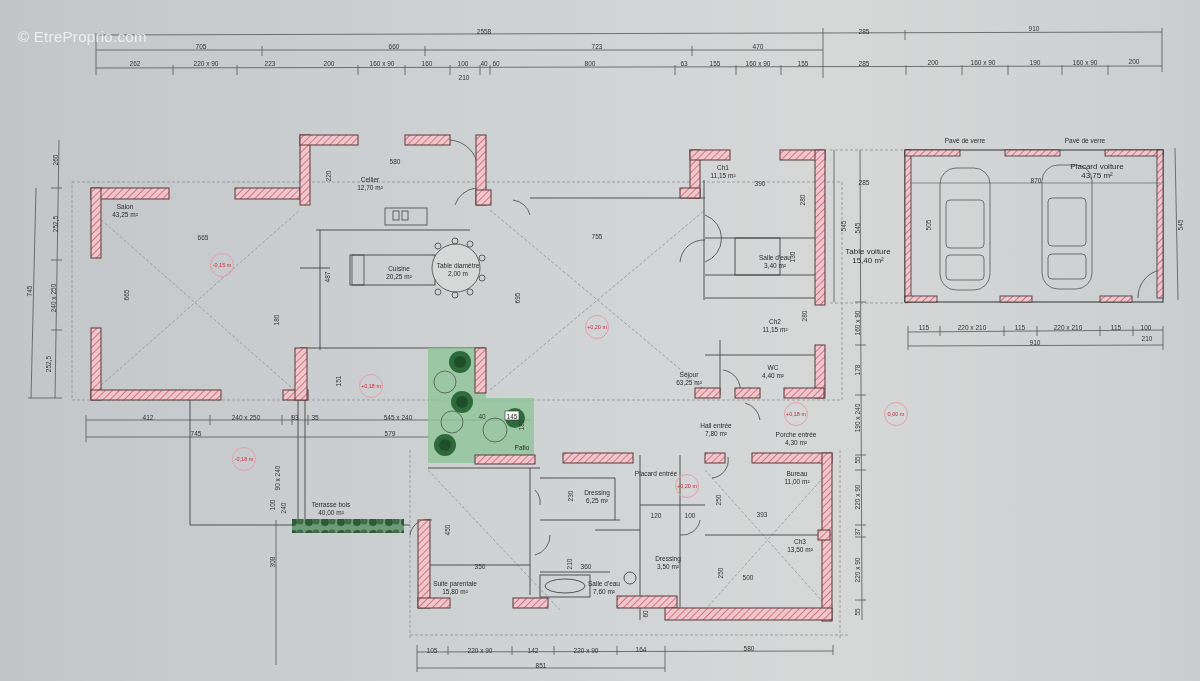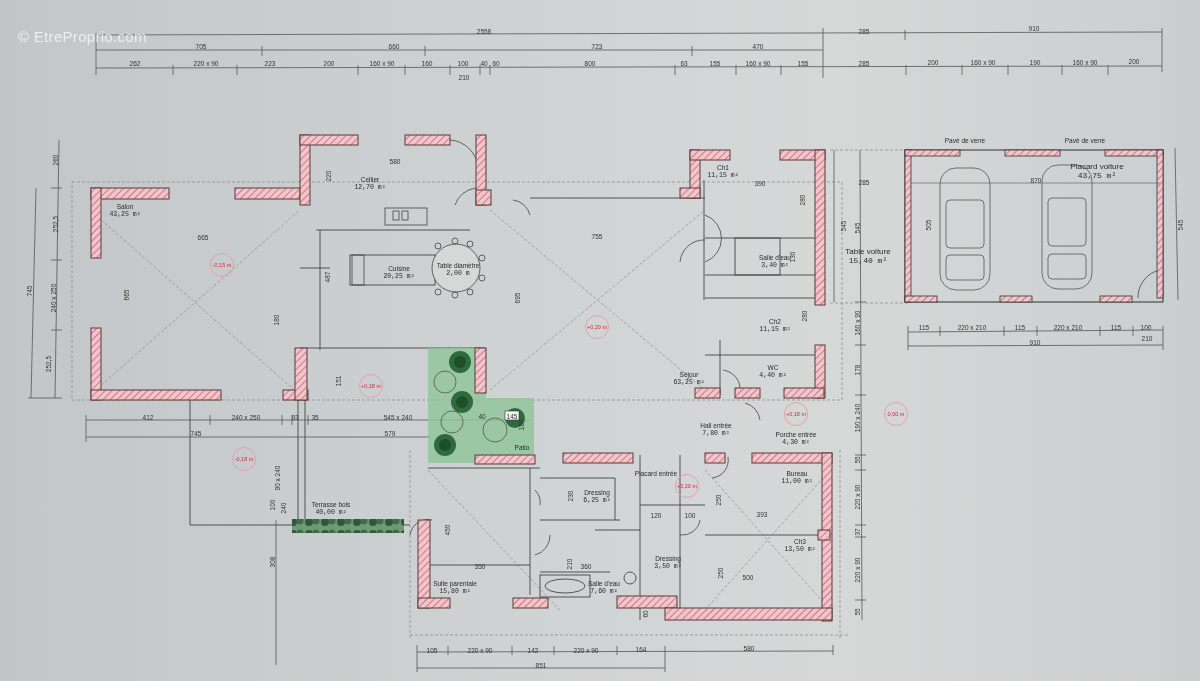--- a/index.html
+++ b/index.html
@@ -1,20 +1,20 @@
 <!DOCTYPE html>
 <html><head>
 <meta charset="utf-8">
 <style>
   html,body{margin:0;padding:0;}
   body{width:1200px;height:681px;overflow:hidden;background:#c9cccd;font-family:"Liberation Sans",sans-serif;color:#222;}
   #stage{position:relative;width:1200px;height:681px;background:linear-gradient(90deg,#c3c6c8 0%,#d0d3d4 45%,#d6d8d8 70%,#cbcecf 100%);}
   svg{position:absolute;left:0;top:0;}
   .lbl{position:absolute;font-size:6.5px;line-height:7.5px;text-align:center;color:#2a2a2a;white-space:nowrap;transform:translateX(-50%);}
-  .lbl .area{display:block;font-family:Liberation Mono, monospace;}
+  .lbl .area{display:block;}
   .lbl.big{font-size:8px;line-height:9px;}
   .dim{position:absolute;font-size:6.5px;color:#333;white-space:nowrap;transform:translate(-50%,-50%);}
   .dim.v{transform:translate(-50%,-50%) rotate(-90deg);}
   .lvl{position:absolute;width:22px;height:22px;border:1px solid #e4a0a8;border-radius:50%;font-size:5.5px;color:#d02a3a;display:flex;align-items:center;justify-content:center;transform:translate(-50%,-50%);}
   .wm-site{position:absolute;left:18px;top:28px;font-size:15px;color:#f4f4f4;opacity:.85;letter-spacing:.3px;}
   .wm-brand{position:absolute;left:455px;top:300px;font-size:72px;color:#fff;opacity:.35;letter-spacing:-1px;font-weight:normal;}
 </style>
 </head>
 <body>
 

